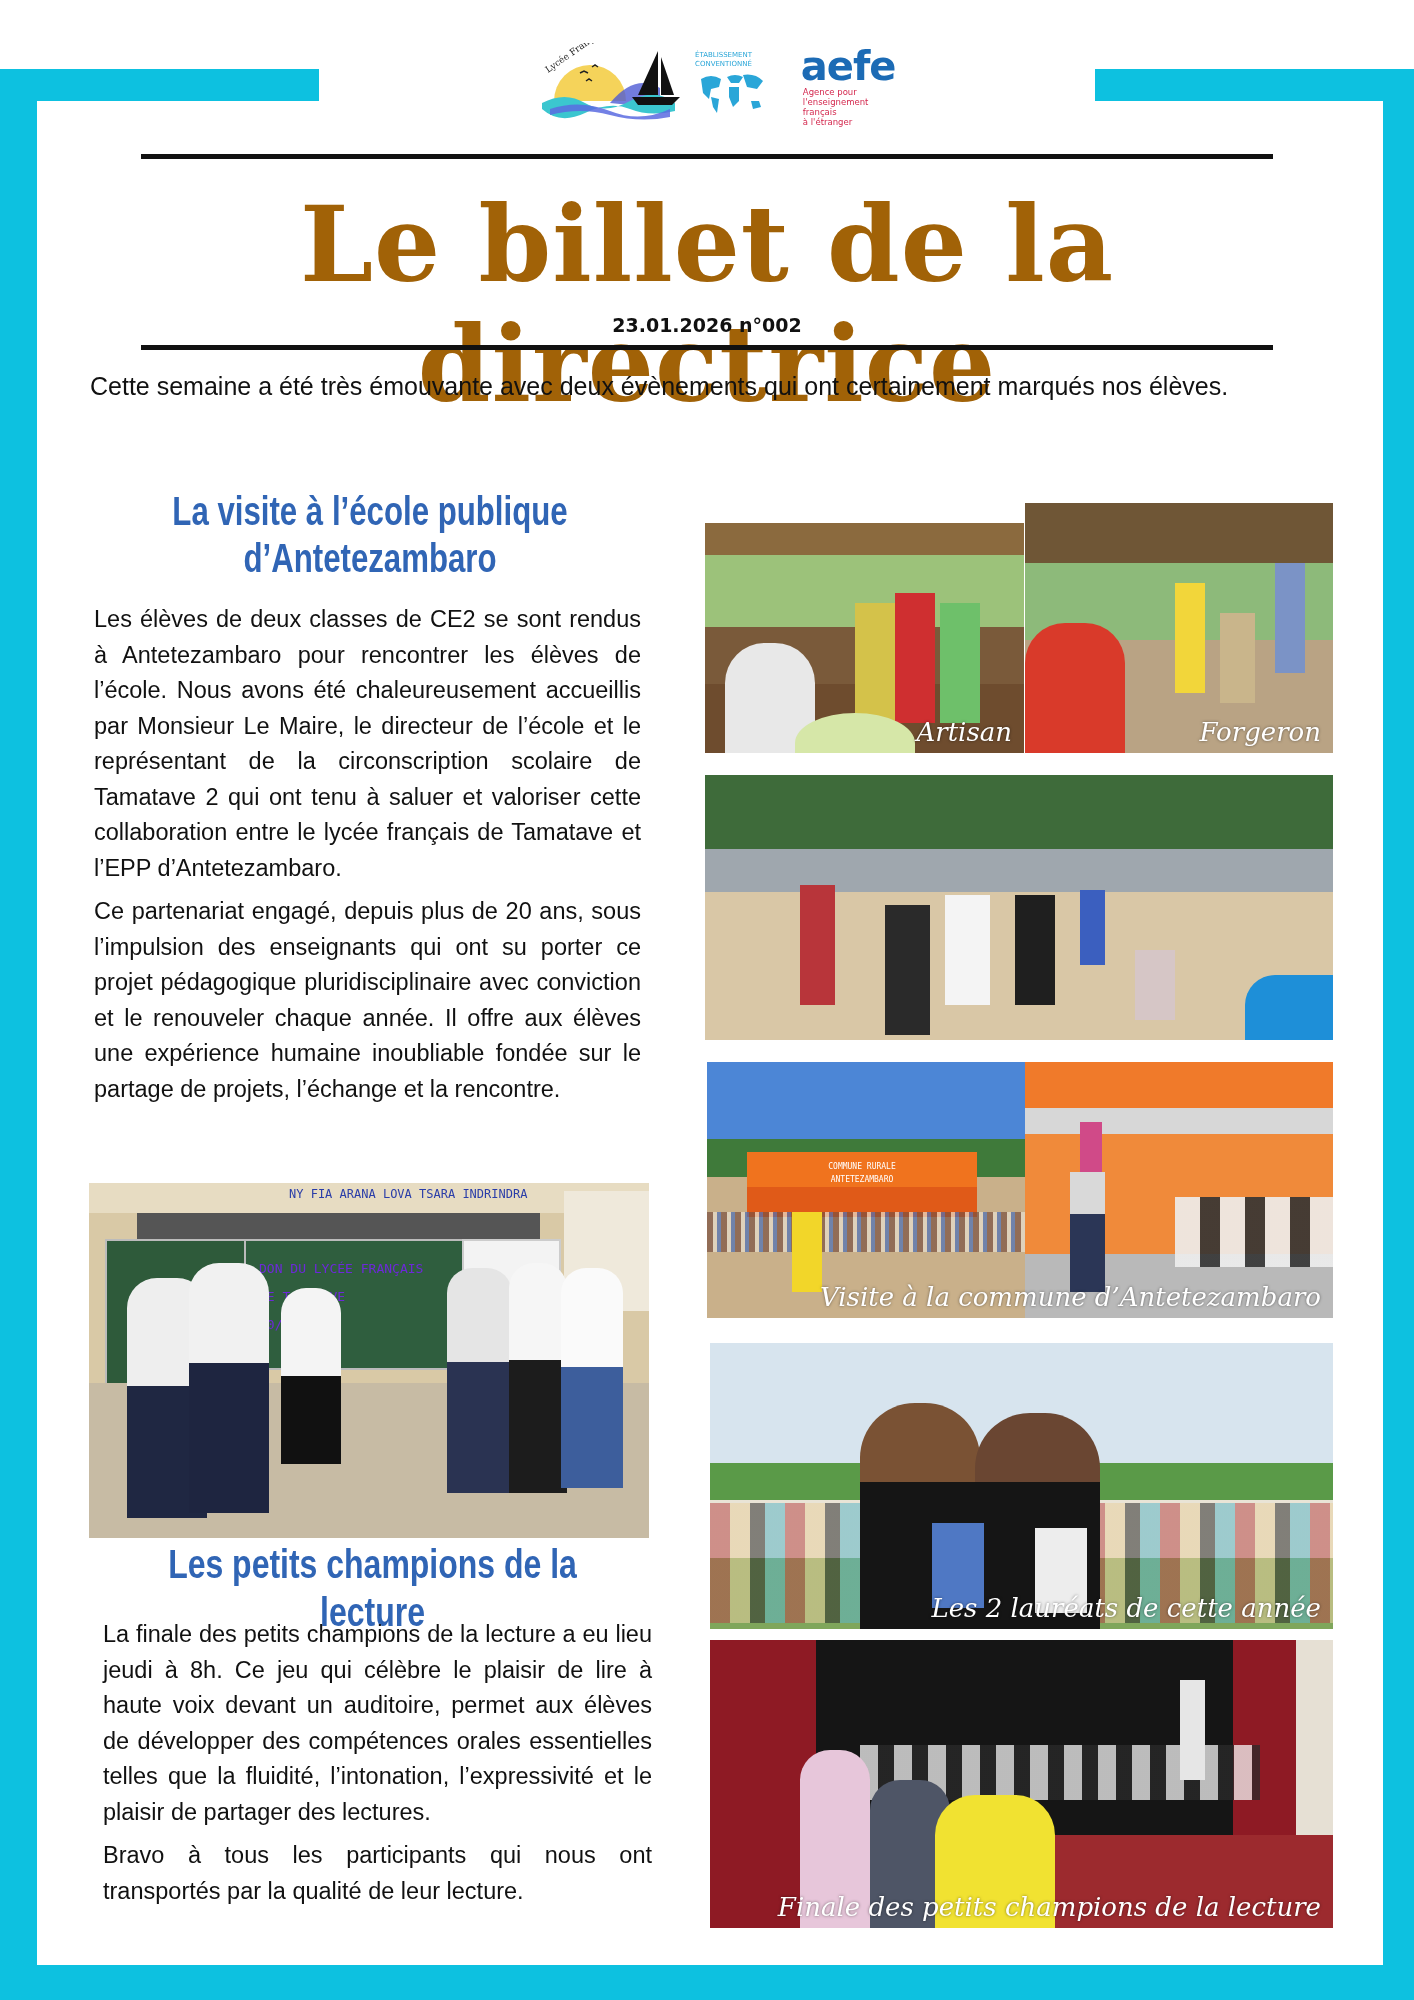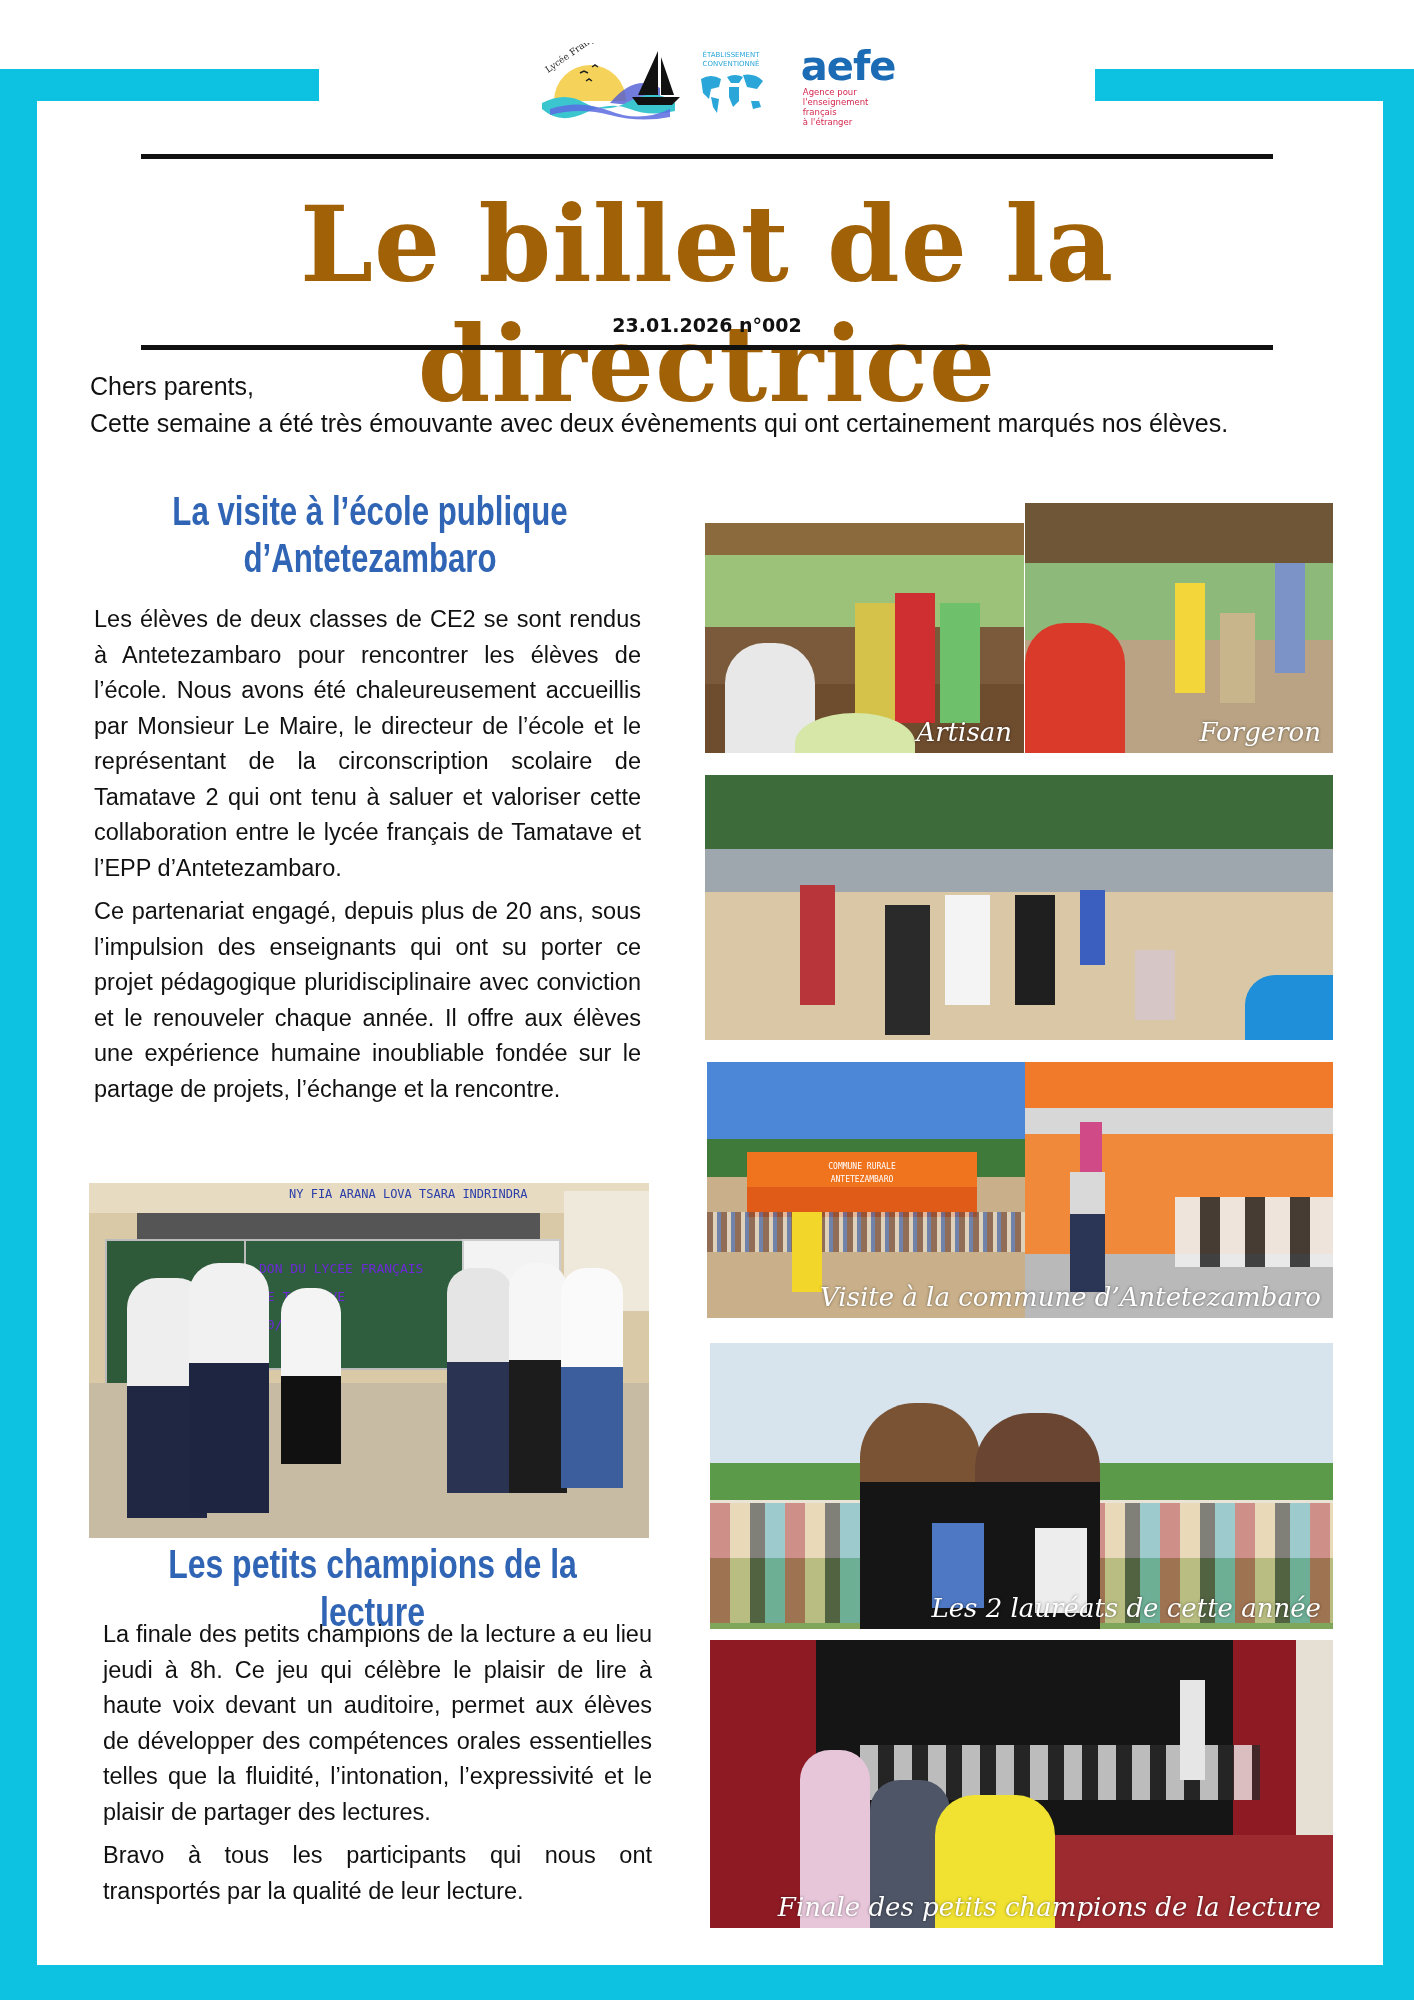--- a/index.html
+++ b/index.html
@@ -1,21 +1,21 @@
 <!DOCTYPE html>
 <html><head>
 <meta charset="utf-8">
 <style>
   html,body{margin:0;padding:0;}
   body{width:1414px;height:2000px;position:relative;background:#fff;overflow:hidden;font-family:"Liberation Sans",sans-serif;}
   .frame{position:absolute;background:#0DC1E0;}
   .logos{position:absolute;left:540px;top:42px;width:340px;height:80px;display:flex;align-items:center;gap:10px;}
   .logo-lycee{position:relative;width:145px;height:78px;}
   .logo-etab{position:relative;width:72px;height:78px;}
-  .etab-txt{position:absolute;top:8px;left:0;width:72px;font-size:7px;line-height:9px;color:#2AA6D8;text-align:center;font-family:"DejaVu Sans",sans-serif;}
+  .etab-txt{position:absolute;top:8px;left:0;width:72px;font-size:7px;line-height:9px;color:#2AA6D8;text-align:left;font-family:"DejaVu Sans",sans-serif;}
   .logo-aefe{position:relative;width:110px;height:78px;margin-left:44px;}
   .aefe-word{position:absolute;top:0;left:0;font-size:40px;font-weight:bold;color:#1C6BB5;font-family:"DejaVu Sans",sans-serif;letter-spacing:-1px;line-height:46px;}
   .aefe-sub{position:absolute;top:44px;left:2px;font-size:8.5px;line-height:10px;color:#D4284E;font-family:"DejaVu Sans",sans-serif;}
   .rule{position:absolute;left:141px;width:1132px;height:5px;background:#111;}
   .title{position:absolute;left:141px;top:185px;width:1132px;text-align:center;font-family:"DejaVu Serif",serif;font-weight:bold;font-size:104px;color:#a16207;line-height:120px;letter-spacing:1px;}
   .issue{position:absolute;left:141px;top:314px;width:1132px;text-align:center;font-family:"DejaVu Sans",sans-serif;font-weight:bold;font-size:19px;color:#111;}
   .intro{position:absolute;left:90px;top:368px;width:1242px;font-size:25px;line-height:37px;color:#111;text-align:justify;}
   .intro p{margin:0;}
   .h2{position:absolute;color:#3065B5;font-family:"Liberation Sans",sans-serif;font-weight:bold;text-align:center;transform:scaleX(0.78);transform-origin:center top;}
   .body-txt{position:absolute;font-size:23.5px;line-height:35.5px;color:#111;text-align:justify;}
@@ -67,21 +67,20 @@
     </div>
   </div>
 </div>
 
 <div class="rule" style="top:154px;"></div>
 <div class="title">Le billet de la directrice</div>
 <div class="issue">23.01.2026 n°002</div>
 <div class="rule" style="top:345px;"></div>
 
 <div class="intro">
-  <p>Chers parents,</p>
   <p>Cette semaine a été très émouvante avec deux évènements qui ont certainement marqués nos élèves.</p>
 </div>
 
 <div class="h2" style="left:60px;top:488px;width:620px;font-size:40px;line-height:47px;">
   <span>La visite à l’école publique</span><br>
   <span>d’Antetezambaro</span>
 </div>
 <div class="body-txt" style="left:86px;top:594px;width:563px;">
   <p>Les élèves de deux classes de CE2 se sont rendus à Antetezambaro pour rencontrer les élèves de l’école. Nous avons été chaleureusement accueillis par Monsieur Le Maire, le directeur de l’école et le représentant de la circonscription scolaire de Tamatave 2 qui ont tenu à saluer et valoriser cette collaboration entre le lycée français de Tamatave et l’EPP d’Antetezambaro.</p>
   <p>Ce partenariat engagé, depuis plus de 20 ans, sous l’impulsion des enseignants qui ont su porter ce projet pédagogique pluridisciplinaire avec conviction et le renouveler chaque année. Il offre aux élèves une expérience humaine inoubliable fondée sur le partage de projets, l’échange et la rencontre.</p>

